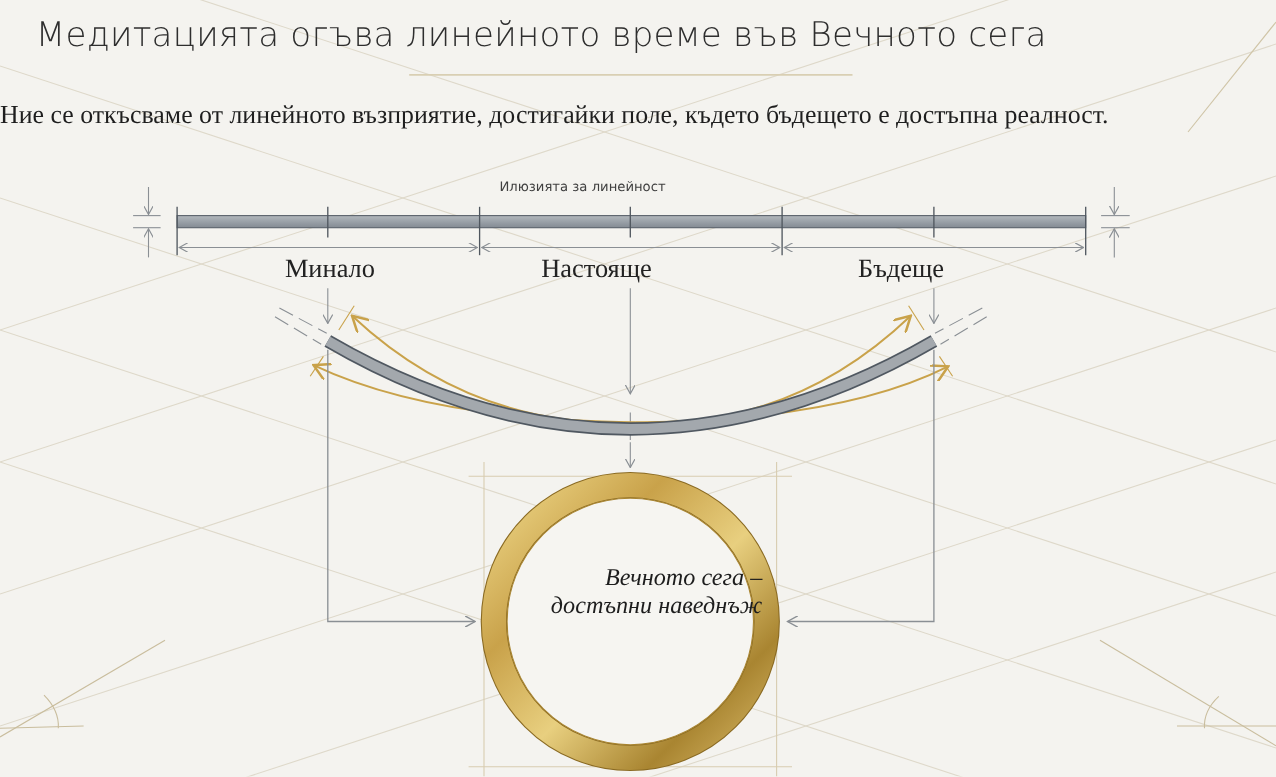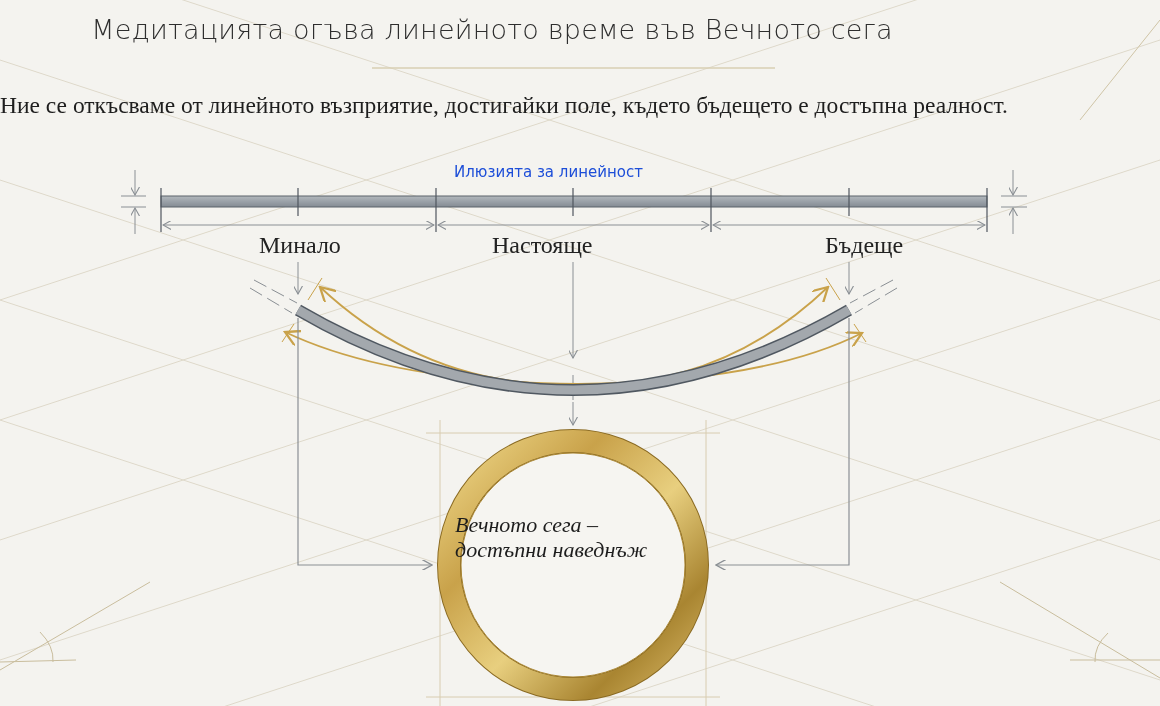--- a/index.html
+++ b/index.html
@@ -8,32 +8,32 @@
       background: #f4f3ef;
       position: relative;
       font-family: "DejaVu Serif", serif;
     }
     .canvas { position: absolute; left: 0; top: 0; width: 1160px; height: 706px; }
     .title {
       position: absolute; left: 0; top: 14px; width: 984px;
       text-align: center;
       font-family: "DejaVu Sans", sans-serif;
       font-weight: 300;
-      font-size: 27px; color: #2e2e2e; letter-spacing: 0.2px;
+      font-size: 31px; color: #2e2e2e; letter-spacing: 0.2px;
     }
     .subtitle {
       position: absolute; left: 0; top: 92px; width: 1160px;
       font-family: "Liberation Serif", serif;
       font-size: 23.5px; color: #1e1e1e;
     }
     .lbl { position: absolute; font-family: "Liberation Serif", serif; font-size: 24px; color: #222; }
-    .top-label { position: absolute; font-family: "DejaVu Sans", sans-serif; font-size: 15px; color: #1d4ed8; }
+    .top-label { position: absolute; font-family: "DejaVu Sans", sans-serif; font-size: 12px; color: #404040; }
     .circle-text {
       position: absolute; left: 455px; top: 512px; width: 238px;
-      text-align: left;
+      text-align: right;
       font-family: "Liberation Serif", serif; font-style: italic;
       font-size: 22px; line-height: 25px; color: #1d1d1d;
     }
     .circle-text span { display: block; }
   </style>
 </head>
 <body>
 
 <svg class="canvas" width="1160" height="706" viewBox="0 0 1160 706">
   <defs>
@@ -166,18 +166,18 @@
     <circle cx="573" cy="565" r="112" fill="#f6f5f1" stroke="#a98531" stroke-width="1"></circle>
   </g>
 </svg>
 
 <div class="title">Медитацията огъва линейното време във Вечното сега</div>
 <div class="subtitle">Ние се откъсваме от линейното възприятие, достигайки поле, където бъдещето е достъпна реалност.</div>
 
 <div class="top-label" style="left:454px; top:163px;">Илюзията за линейност</div>
 <div class="lbl" style="left:259px; top:232px;">Минало</div>
 <div class="lbl" style="left:492px; top:232px;">Настояще</div>
-<div class="lbl" style="left:825px; top:232px;">Бъдеще</div>
+<div class="lbl" style="left:780px; top:232px;">Бъдеще</div>
 
 <div class="circle-text">
   <span>Вечното сега –</span>
   <span>достъпни наведнъж</span>
 </div>
 
 </body></html>

